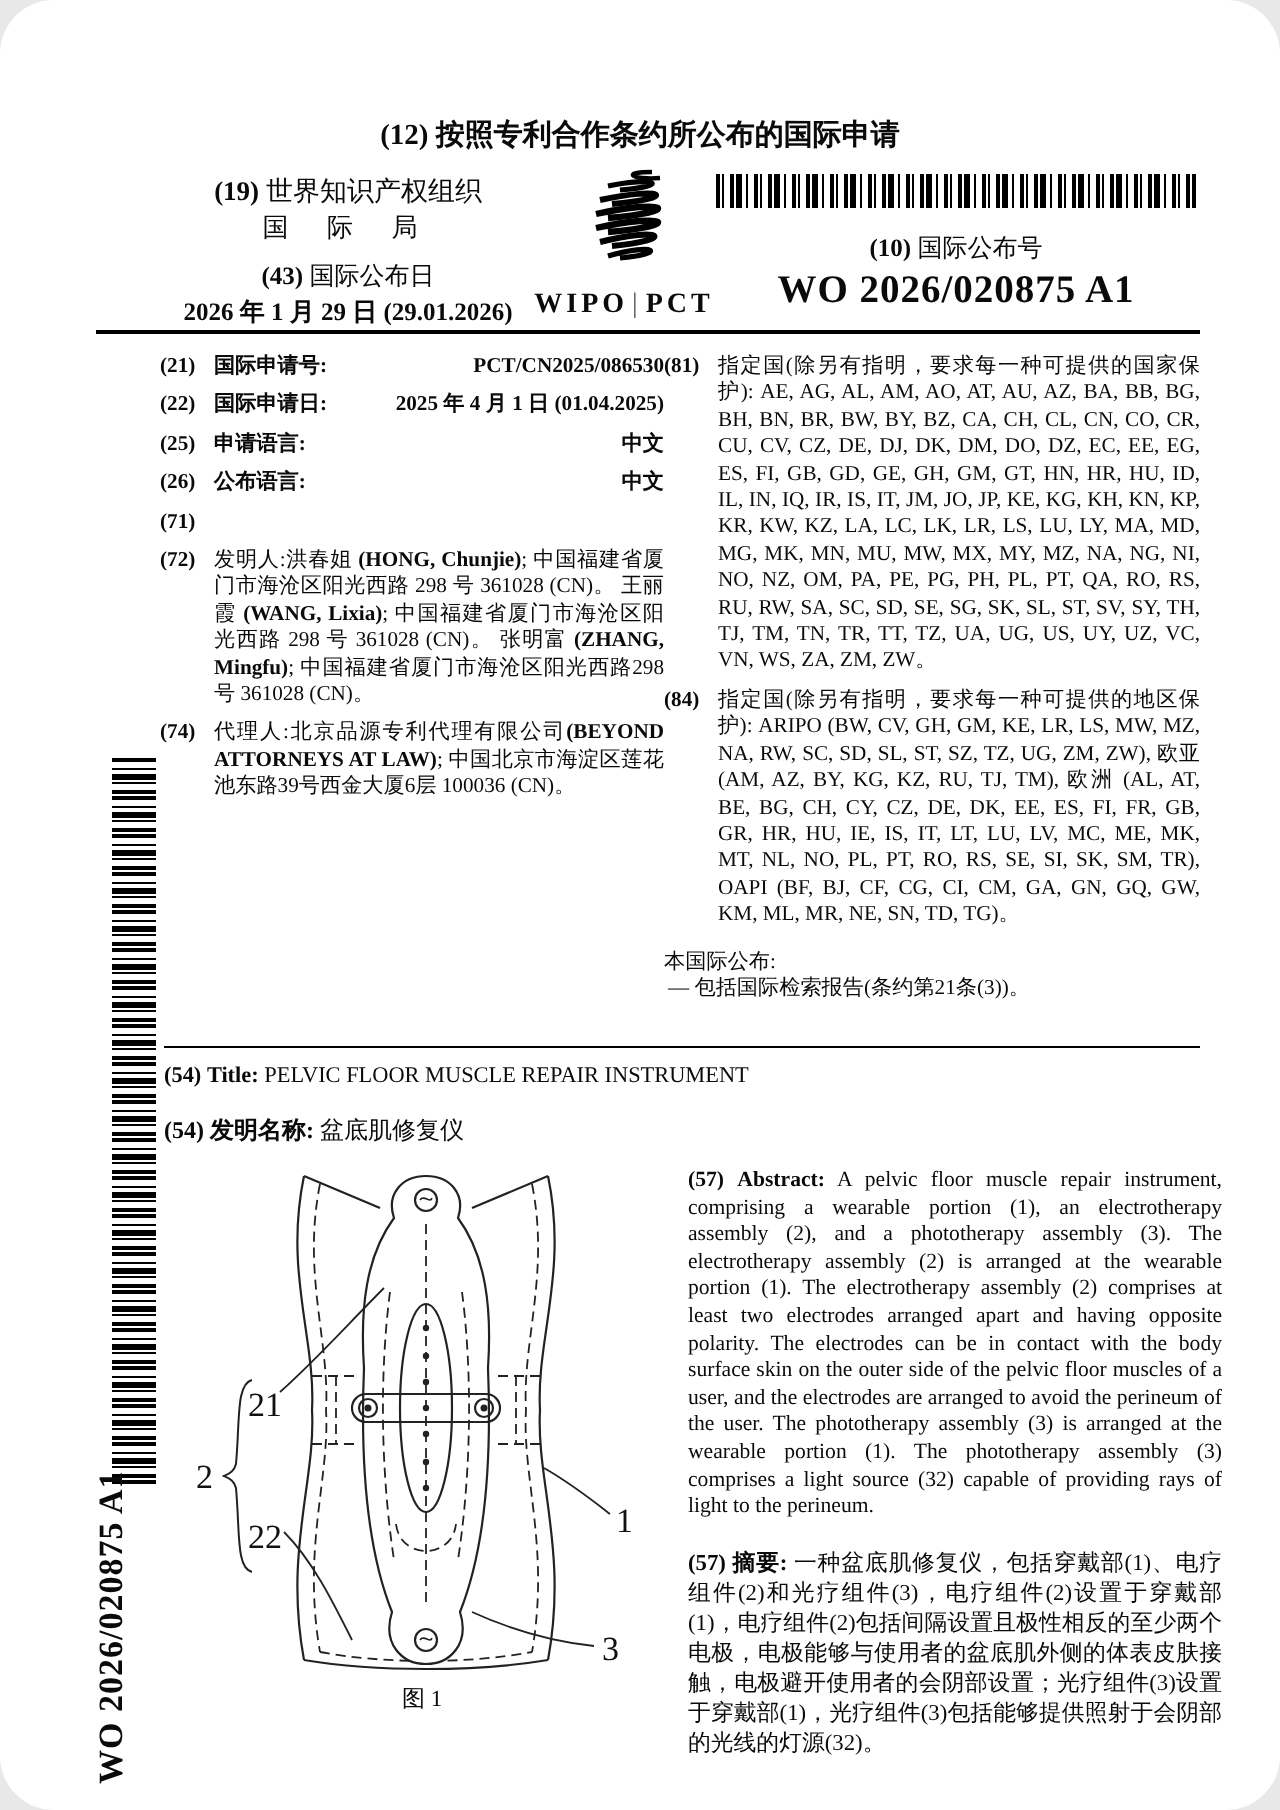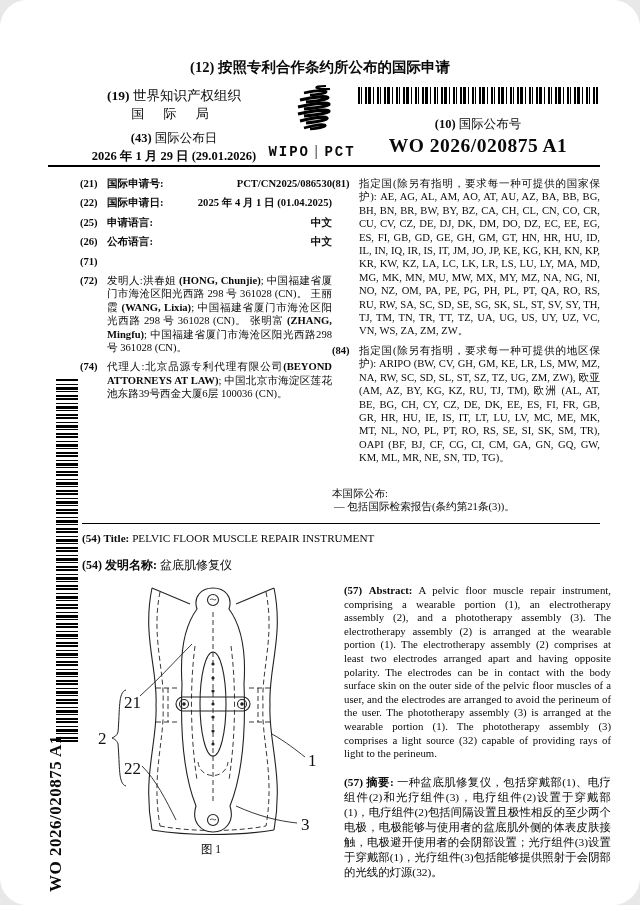--- a/index.html
+++ b/index.html
@@ -14,21 +14,21 @@
   
   .pub-type { position:absolute; top:58px; left:0; width:100%; text-align:center;
               font-size:14.5px; font-weight:bold; }
   .hdr-left { position:absolute; top:87px; left:78px; width:192px; text-align:center;
               font-size:13.5px; line-height:18px; }
   .bureau { letter-spacing:8px; font-size:13px; }
   .pubdate-label { margin-top:6px; font-size:12.5px; }
   .pubdate { font-weight:bold; font-size:12.5px; }
 
   .logo-wrap { position:absolute; top:84px; left:266px; width:92px; text-align:center; }
-  .logo-text { font-family:Liberation Mono, monospace; font-weight:bold;
+  .logo-text { font-family:Liberation Serif, serif; font-weight:bold;
                font-size:14px; letter-spacing:2px; margin-top:2px; }
   .logo-text .sep { font-weight:normal; color:#555; padding:0 2px; }
 
   .hdr-right { position:absolute; top:87px; left:356px; width:244px; text-align:center; }
   .barcode-top { width:240px; height:17px; margin:0 auto;
     background:repeating-linear-gradient(90deg,#000 0 2px,#fff 2px 3px,#000 3px 4px,#fff 4px 7px,#000 7px 9px,#fff 9px 10px,#000 10px 13px,#fff 13px 15px,#000 15px 16px,#fff 16px 19px); }
   .pubnum-label { font-size:12.5px; margin-top:12px; }
   .pubnum { font-size:19.5px; font-weight:bold; margin-top:2px; letter-spacing:0.5px; }
 
   .rule-top { position:absolute; top:165px; left:48px; width:552px; height:2px; background:#000; }
@@ -165,21 +165,21 @@
 
   <div class="col col-r">
     <div class="frow">
       <span class="fcode">(81)</span>
       <div class="fbody para">指定国(除另有指明，要求每一种可提供的国家保护): AE, AG, AL, AM, AO, AT, AU, AZ, BA, BB, BG, BH, BN, BR, BW, BY, BZ, CA, CH, CL, CN, CO, CR, CU, CV, CZ, DE, DJ, DK, DM, DO, DZ, EC, EE, EG, ES, FI, GB, GD, GE, GH, GM, GT, HN, HR, HU, ID, IL, IN, IQ, IR, IS, IT, JM, JO, JP, KE, KG, KH, KN, KP, KR, KW, KZ, LA, LC, LK, LR, LS, LU, LY, MA, MD, MG, MK, MN, MU, MW, MX, MY, MZ, NA, NG, NI, NO, NZ, OM, PA, PE, PG, PH, PL, PT, QA, RO, RS, RU, RW, SA, SC, SD, SE, SG, SK, SL, ST, SV, SY, TH, TJ, TM, TN, TR, TT, TZ, UA, UG, US, UY, UZ, VC, VN, WS, ZA, ZM, ZW。</div>
     </div>
     <div class="frow">
       <span class="fcode">(84)</span>
       <div class="fbody para">指定国(除另有指明，要求每一种可提供的地区保护): ARIPO (BW, CV, GH, GM, KE, LR, LS, MW, MZ, NA, RW, SC, SD, SL, ST, SZ, TZ, UG, ZM, ZW), 欧亚 (AM, AZ, BY, KG, KZ, RU, TJ, TM), 欧洲 (AL, AT, BE, BG, CH, CY, CZ, DE, DK, EE, ES, FI, FR, GB, GR, HR, HU, IE, IS, IT, LT, LU, LV, MC, ME, MK, MT, NL, NO, PL, PT, RO, RS, SE, SI, SK, SM, TR), OAPI (BF, BJ, CF, CG, CI, CM, GA, GN, GQ, GW, KM, ML, MR, NE, SN, TD, TG)。</div>
     </div>
-    <div style="margin-top:22px;">
+    <div style="margin-top:10px;">
       <div>本国际公布:</div>
       <div style="padding-left:2px;">—  包括国际检索报告(条约第21条(3))。</div>
     </div>
   </div>
 
   <div class="rule-mid"></div>
 
   <div class="title-en">
     <span class="b">(54)</span>
     <span class="b">Title:</span>

